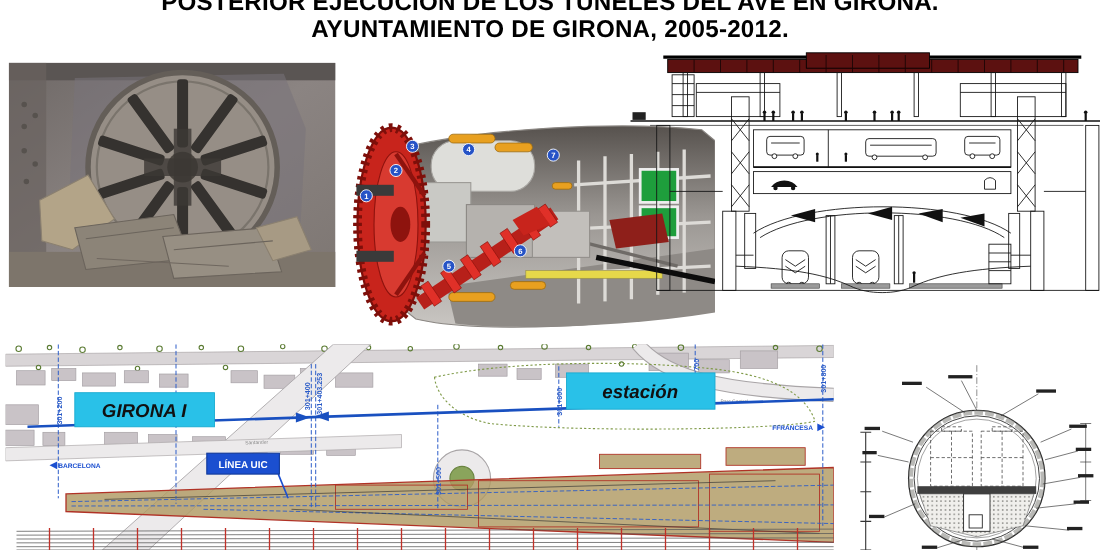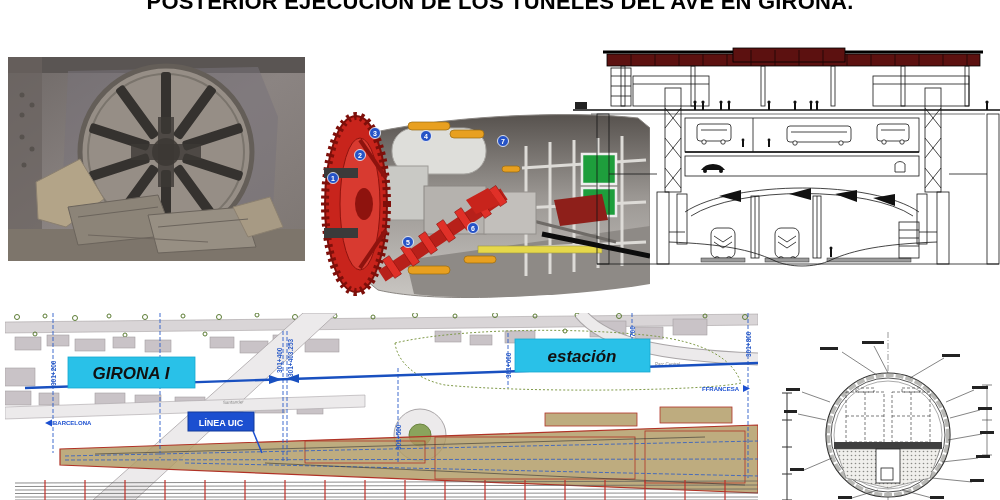--- a/index.html
+++ b/index.html
@@ -19,20 +19,21 @@
   .badge-t{font:700 7px "Liberation Sans",sans-serif;fill:#fff;text-anchor:middle;}
   .ln{stroke:#161616;stroke-width:.8;fill:none;}
   .lnf{stroke:#161616;stroke-width:.8;fill:#fff;}
 </style>
 </head>
 <body>
 
 <div id="page">
 
   <div class="title" id="title-line1">POSTERIOR EJECUCIÓN DE LOS TÚNELES DEL AVE EN GIRONA.</div>
+  <div class="title" id="title-line2">AYUNTAMIENTO DE GIRONA, 2005-2012.</div>
 
   <div class="fig" style="left:8px;top:57px;">
     <svg width="297" height="204" viewBox="0 0 297 204">
       <defs>
         <linearGradient id="wall" x1="0" y1="0" x2="1" y2="1">
           <stop offset="0" stop-color="#6e6866"></stop>
             <stop offset=".5" stop-color="#8b8482"></stop>
             <stop offset="1" stop-color="#7d7672"></stop>
         </linearGradient>
       </defs>

